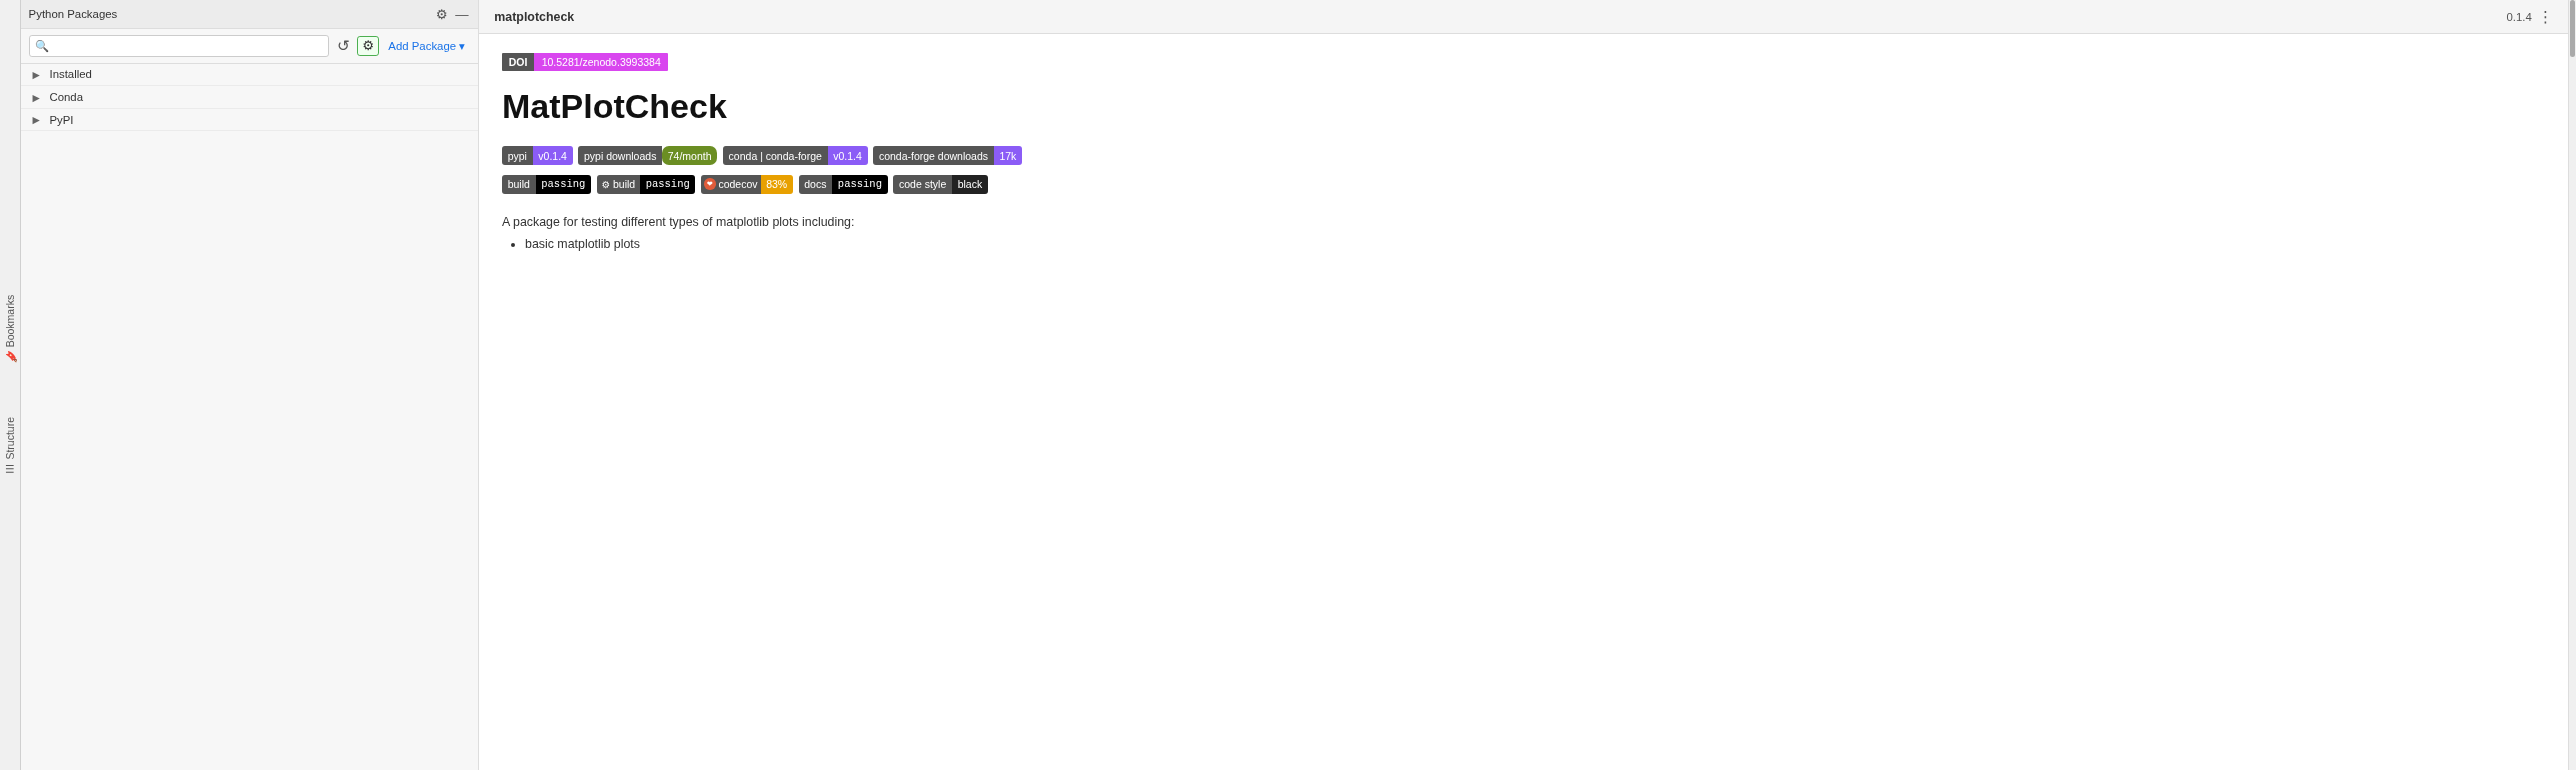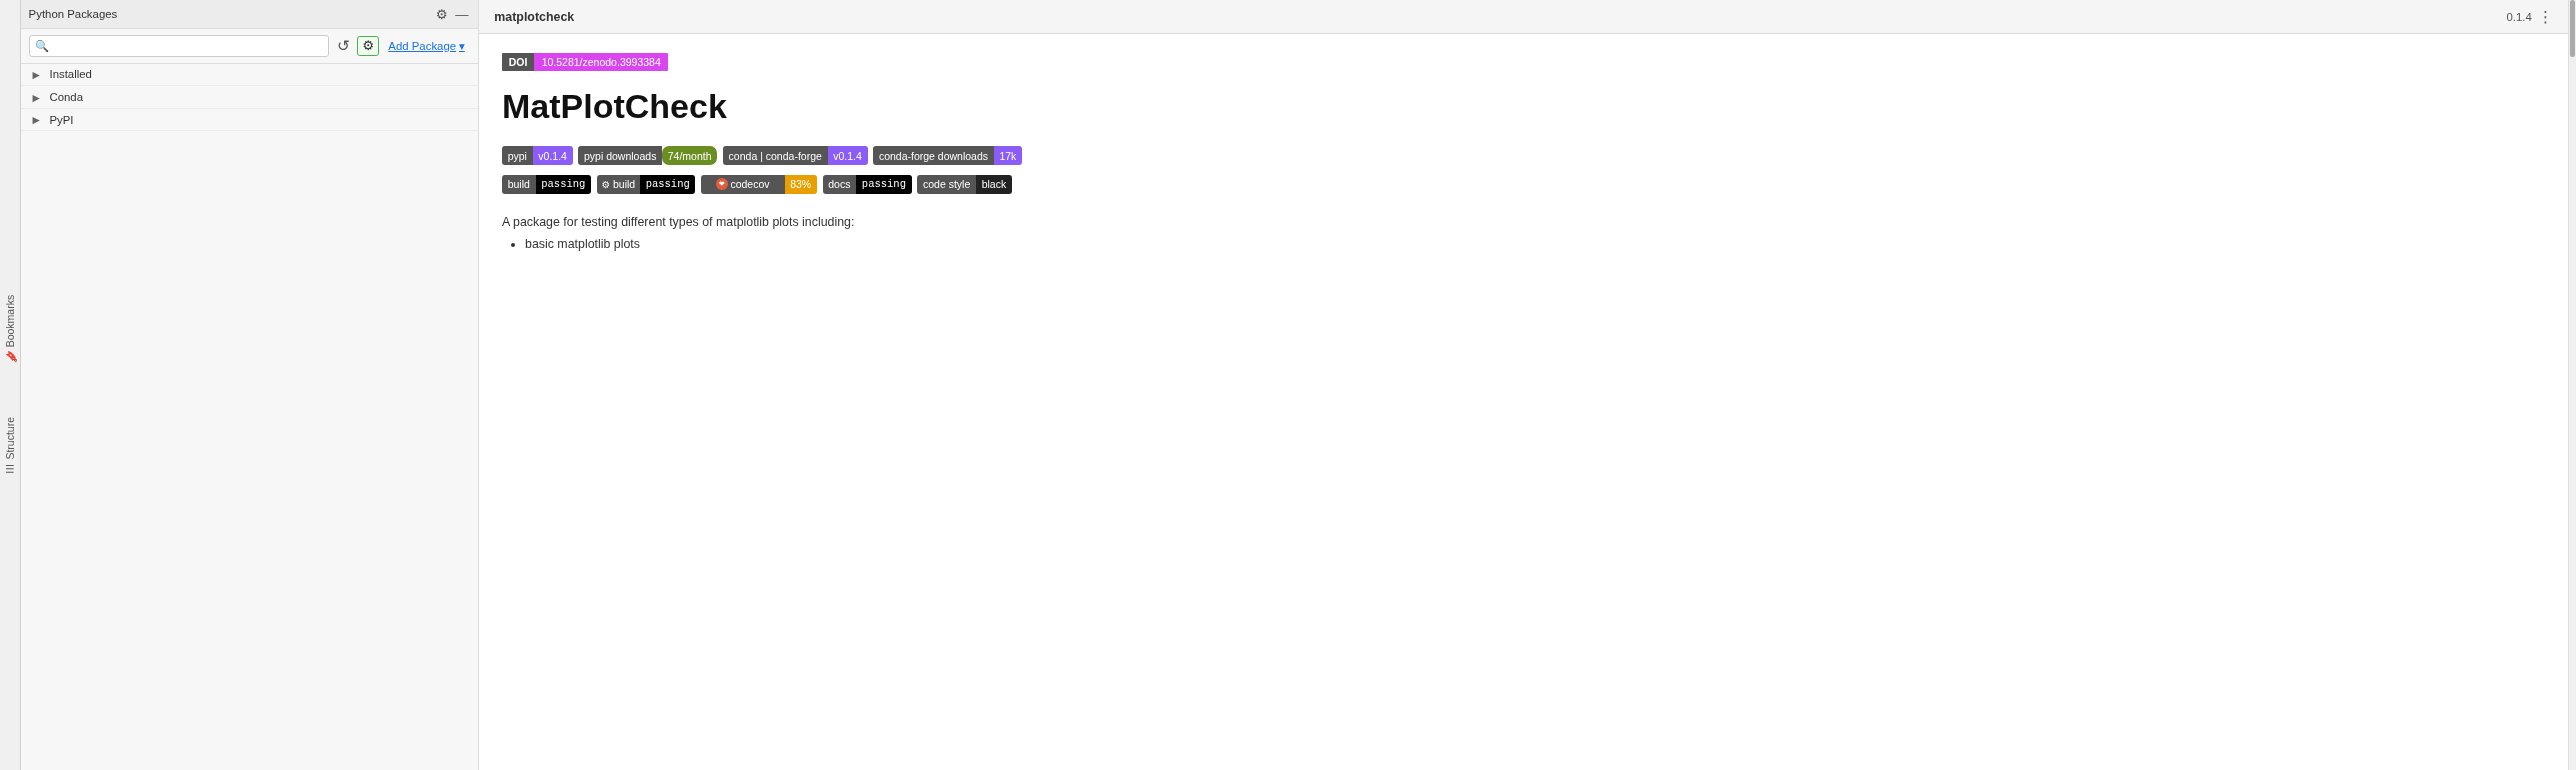--- a/index.html
+++ b/index.html
@@ -122,21 +122,20 @@
     .add-package-btn {
       background: none;
       border: none;
       cursor: pointer;
       color: #1a73e8;
       font-size: 11.4px;
       padding: 2.9px 5.7px;
       display: flex;
       align-items: center;
       gap: 2.9px;
-      text-decoration: underline;
     }
 
     .sidebar-tree {
       flex: 1;
       overflow-y: auto;
     }
     .tree-item {
       display: flex;
       align-items: center;
       padding: 4.8px 11.4px;
@@ -286,21 +285,21 @@
       align-items: center;
       border-radius: 2.9px;
       overflow: hidden;
       font-size: 10.5px;
       font-weight: 500;
       height: 19px;
     }
     .codecov-left {
       background: #555;
       color: #fff;
-      padding: 0 15px;
+      padding: 0 3px;
       display: flex;
       align-items: center;
       gap: 2.9px;
       height: 100%;
     }
     .codecov-icon {
       width: 11.4px;
       height: 11.4px;
       background: #e05c3a;
       border-radius: 50%;

